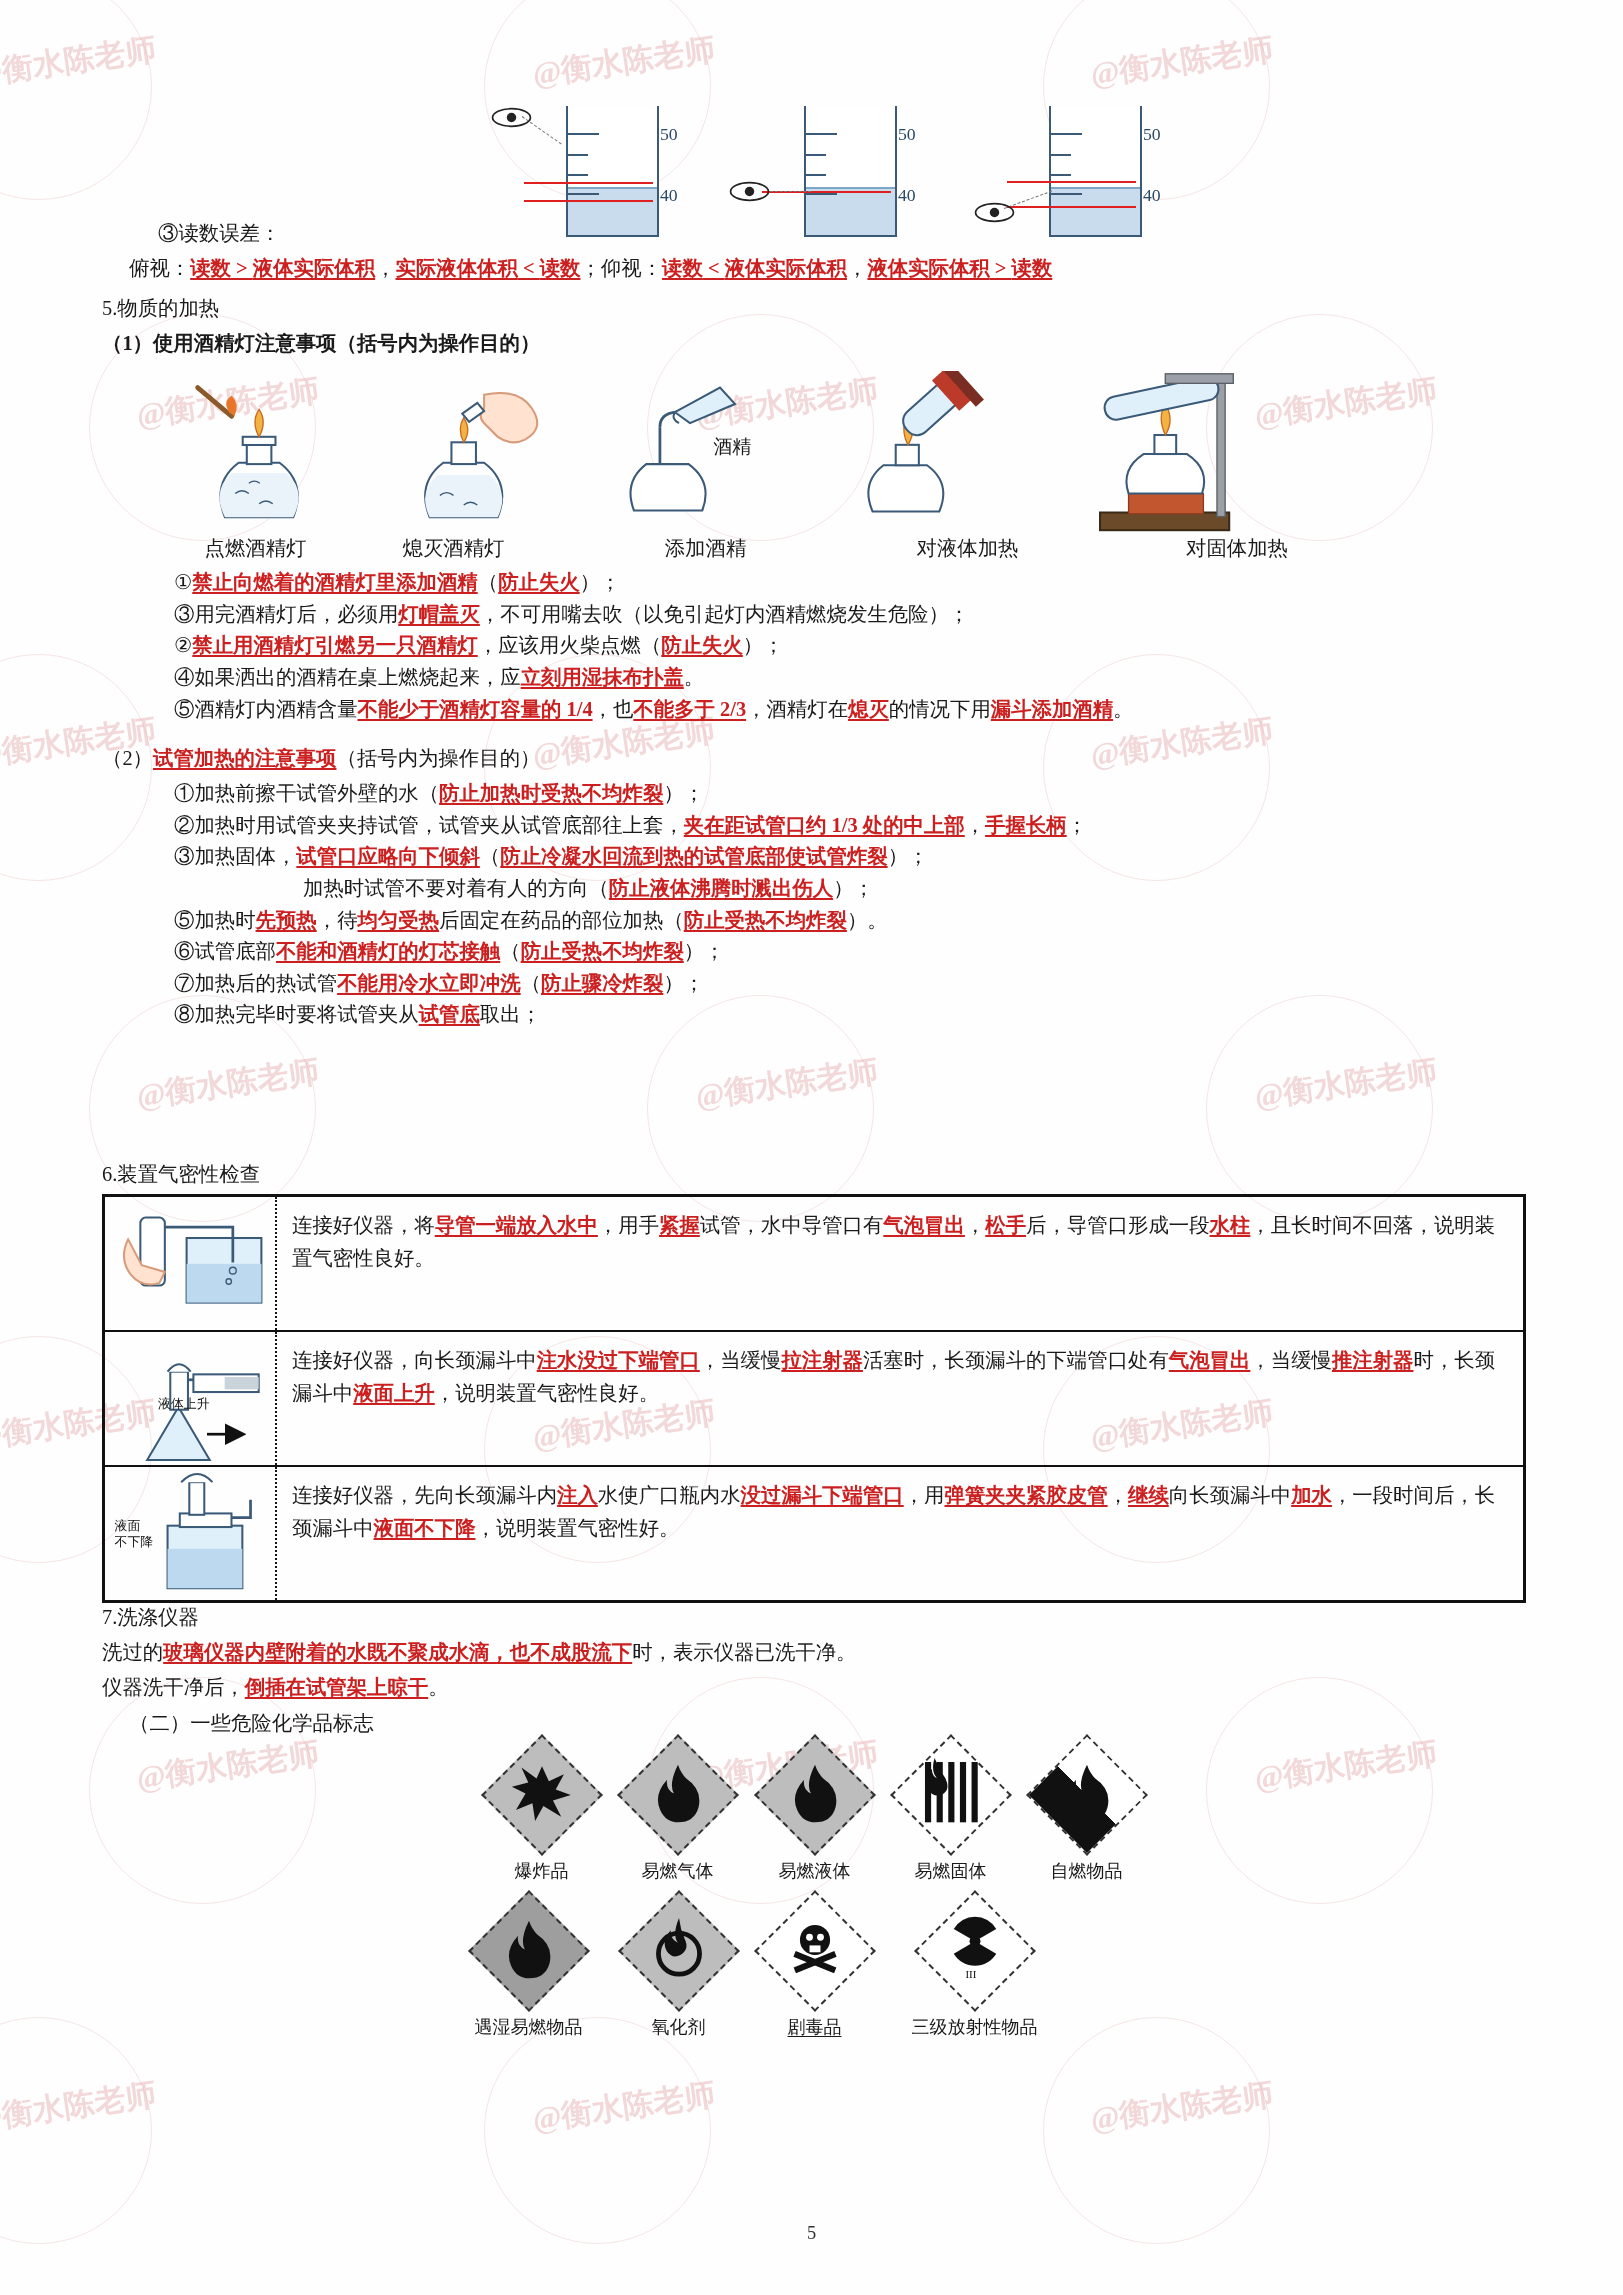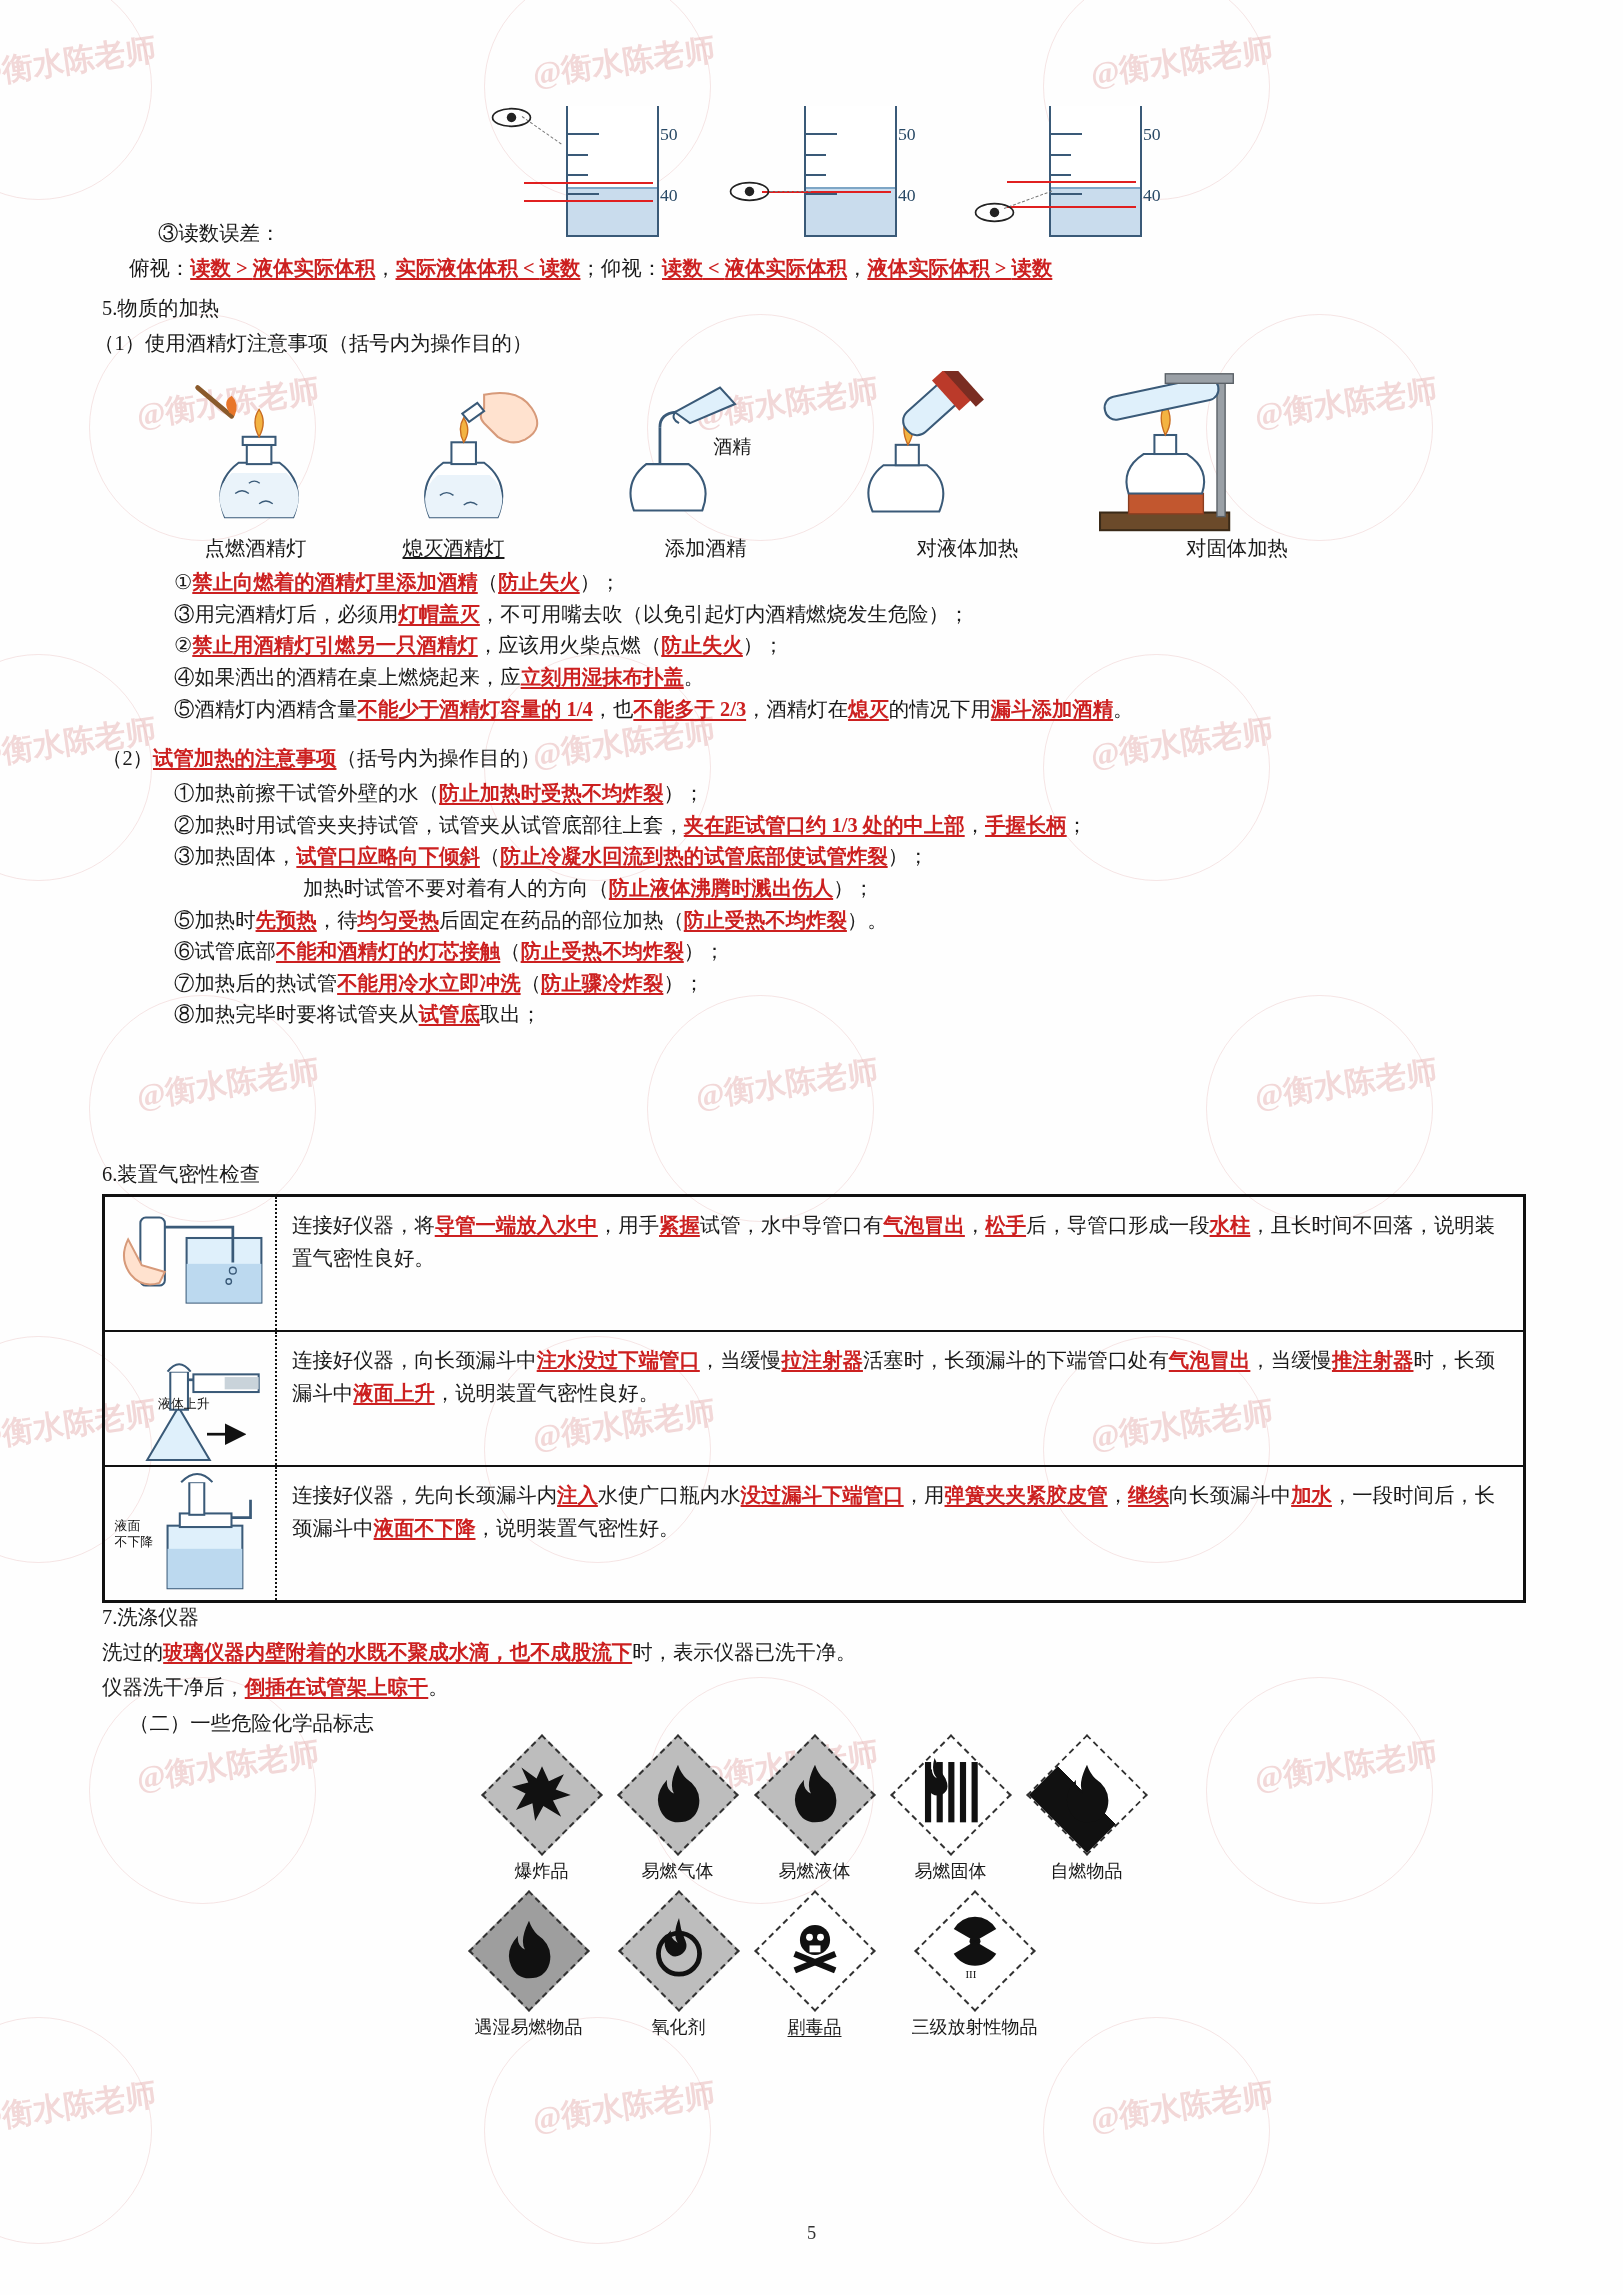--- a/index.html
+++ b/index.html
@@ -150,21 +150,21 @@
     <div class="txt" style="position:absolute;left:158px;top:0;">
       <span>③读数误差：</span>
     </div>
     <div class="txt" style="position:absolute;left:129px;top:35px;white-space:nowrap;">
       <span>俯视：</span><span id="re-line"><span class="red u b">读数</span><span class="red u b"> &gt; </span><span class="red u b">液体实际体积</span><span>，</span><span class="red u b">实际液体体积</span><span class="red u b"> &lt; </span><span class="red u b">读数</span><span>；仰视：</span><span class="red u b">读数</span><span class="red u b"> &lt; </span><span class="red u b">液体实际体积</span><span>，</span><span class="red u b">液体实际体积</span><span class="red u b"> &gt; </span><span class="red u b">读数</span></span>
     </div>
 
     <div class="txt" style="position:absolute;left:102px;top:75px;">
       <span>5.物质的加热</span>
     </div>
-    <div class="txt" style="position:absolute;left:94px;top:110px;">
+    <div class="txt" style="position:absolute;left:102px;top:110px;font-weight:bold;">
       <span>（1）使用酒精灯注意事项（括号内为操作目的）</span>
     </div>
 
     <div class="row" style="left:157px;top:149px;width:1309px;height:170px;">
 
       <svg width="157" height="157" style="position:absolute;left:27px;top:6.8px;" viewBox="0 0 230 230">
         <path d="M60 210 Q40 160 80 130 L140 130 Q180 160 160 210 Z" fill="#fff" stroke="#3a5a78" stroke-width="3"></path>
         <path d="M60 210 Q40 170 70 145 L150 145 Q180 170 160 210 Z" fill="#eaf3fa" stroke="none"></path>
         <rect x="92" y="100" width="36" height="32" fill="#fff" stroke="#3a5a78" stroke-width="3"></rect>
         <rect x="86" y="92" width="48" height="12" fill="#fff" stroke="#3a5a78" stroke-width="3"></rect>
@@ -220,21 +220,21 @@
         <path d="M150 100 Q138 74 150 54 Q164 78 150 100Z" fill="#f3b342" stroke="#c86b20" stroke-width="2"></path>
         <g transform="rotate(-12 150 48)">
           <rect x="60" y="28" width="170" height="34" rx="16" fill="#dff0fb" stroke="#3a5a78" stroke-width="3"></rect>
         </g>
         <rect x="150" y="10" width="100" height="14" fill="#9aa0a6" stroke="#5a6066" stroke-width="2"></rect>
       </svg>
     </div>
 
     <div class="row" style="left:0;top:315px;width:1623px;height:30px;padding-left:6px;">
       <div class="txt" style="position:absolute;left:167px;width:177px;text-align:center;"><span>点燃酒精灯</span></div>
-      <div class="txt" style="position:absolute;left:358px;width:191px;text-align:center;text-decoration:underline;"><span>熄灭酒精灯</span></div>
+      <div class="txt" style="position:absolute;left:358px;width:191px;text-align:center;"><span>熄灭酒精灯</span></div>
       <div class="txt" style="position:absolute;left:617px;width:177px;text-align:center;"><span>添加酒精</span></div>
       <div class="txt" style="position:absolute;left:872px;width:191px;text-align:center;"><span>对液体加热</span></div>
       <div class="txt" style="position:absolute;left:1138px;width:198px;text-align:center;"><span>对固体加热</span></div>
     </div>
 
     <div id="list1" style="position:absolute;left:174px;top:349px;width:1363px;">
         <div class="txt"><span>①</span><span class="red u b">禁止向燃着的酒精灯里添加酒精</span><span>（</span><span class="red u b">防止失火</span><span>）；</span></div>
         <div class="txt"><span>③</span><span>用完酒精灯后，必须用</span><span class="red u b">灯帽盖灭</span><span>，不可用嘴去吹（以免引起灯内酒精燃烧发生危险）；</span></div>
         <div class="txt"><span>②</span><span class="red u b">禁止用酒精灯引燃另一只酒精灯</span><span>，应该用火柴点燃（</span><span class="red u b">防止失火</span><span>）；</span></div>
         <div class="txt"><span>④</span><span>如果洒出的酒精在桌上燃烧起来，应</span><span class="red u b">立刻用湿抹布扑盖</span><span>。</span></div>

